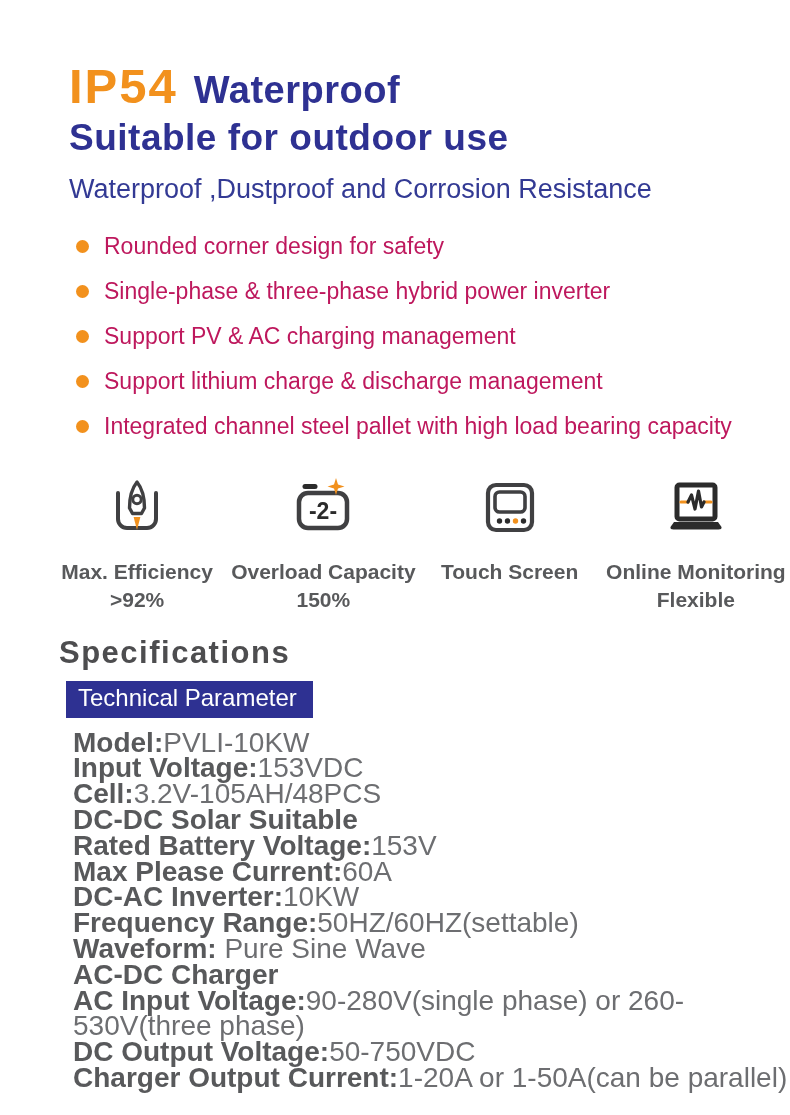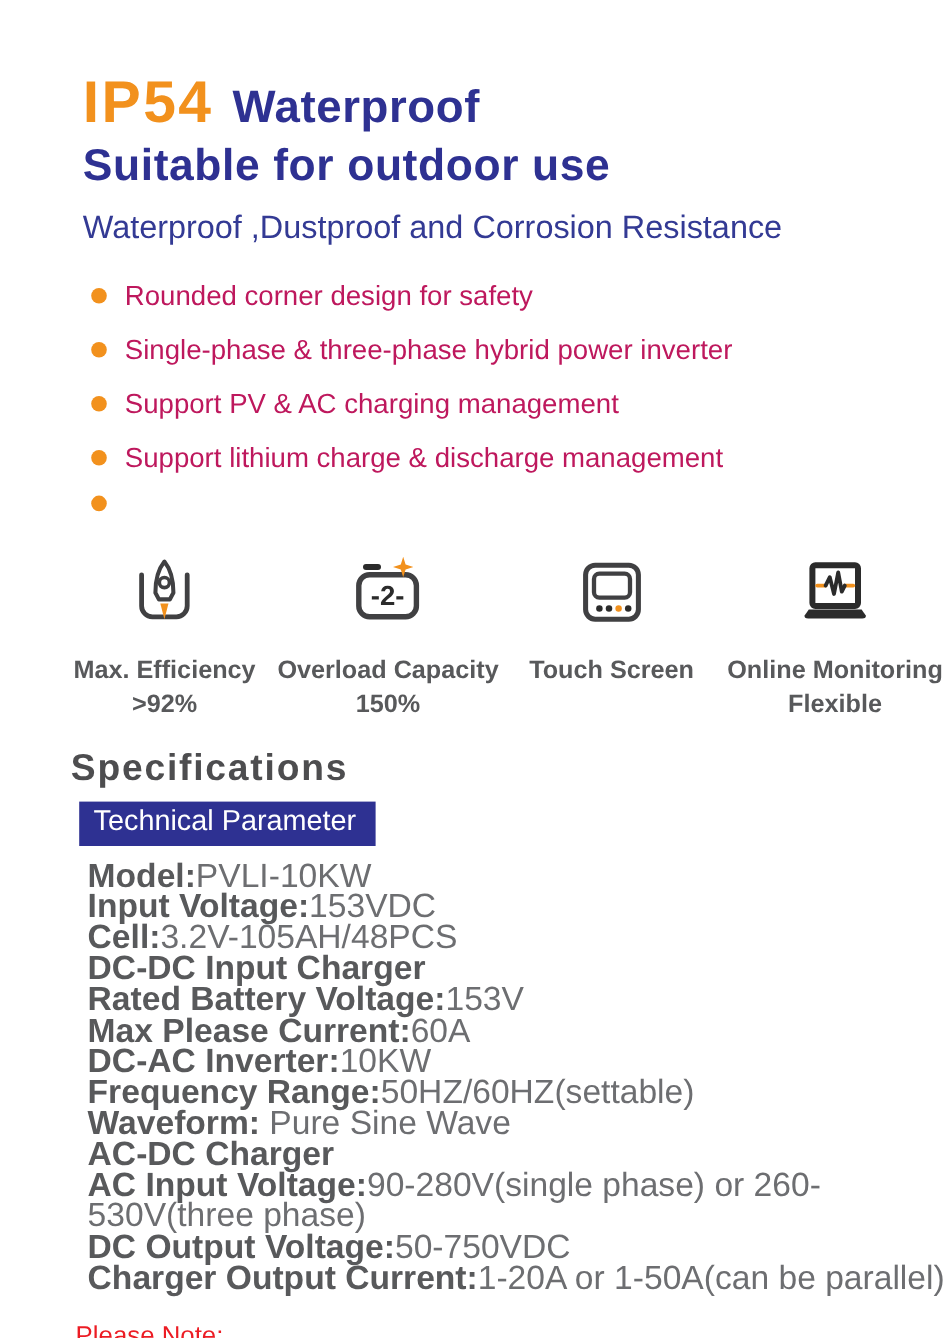--- a/index.html
+++ b/index.html
@@ -90,20 +90,21 @@
     <li>
       <span class="bullet-dot"></span>
       <span>Support PV &amp; AC charging management</span>
     </li>
     <li>
       <span class="bullet-dot"></span>
       <span>Support lithium charge &amp; discharge management</span>
     </li>
     <li>
       <span class="bullet-dot"></span>
+      <span>Integrated channel steel pallet with high load bearing capacity</span>
     </li>
   </ul>
 
   
   <div class="features">
 
     <div class="feature">
       <span>
         <svg viewBox="0 0 64 64" fill="none">
           <path d="M13 17 v26 a9 9 0 0 0 9 9 h20 a9 9 0 0 0 9-9 V17" stroke="#404042" stroke-width="4" stroke-linecap="round"></path>
@@ -168,21 +169,21 @@
   </div>
 
   
   <div class="spec-heading">Specifications</div>
   <div class="tech-badge">Technical Parameter</div>
 
   <div class="spec-list">
     <div class="spec-line"><span class="spec-label">Model:</span><span>PVLI-10KW</span></div>
     <div class="spec-line"><span class="spec-label">Input Voltage:</span><span>153VDC</span></div>
     <div class="spec-line"><span class="spec-label">Cell:</span><span>3.2V-105AH/48PCS</span></div>
-    <div class="spec-line"><span class="spec-label">DC-DC Input Charger</span><span></span></div>
+    <div class="spec-line"><span class="spec-label">DC-DC Solar Suitable</span><span></span></div>
     <div class="spec-line"><span class="spec-label">Rated Battery Voltage:</span><span>153V</span></div>
     <div class="spec-line"><span class="spec-label">Max Please Current:</span><span>60A</span></div>
     <div class="spec-line"><span class="spec-label">DC-AC Inverter:</span><span>10KW</span></div>
     <div class="spec-line"><span class="spec-label">Frequency Range:</span><span>50HZ/60HZ(settable)</span></div>
     <div class="spec-line"><span class="spec-label">Waveform:</span><span> Pure Sine Wave</span></div>
     <div class="spec-line"><span class="spec-label">AC-DC Charger</span><span></span></div>
     <div class="spec-line"><span class="spec-label">AC Input Voltage:</span><span>90-280V(single phase) or 260-530V(three phase)</span></div>
     <div class="spec-line"><span class="spec-label">DC Output Voltage:</span><span>50-750VDC</span></div>
     <div class="spec-line"><span class="spec-label">Charger Output Current:</span><span>1-20A or 1-50A(can be parallel)</span></div>
   </div>

